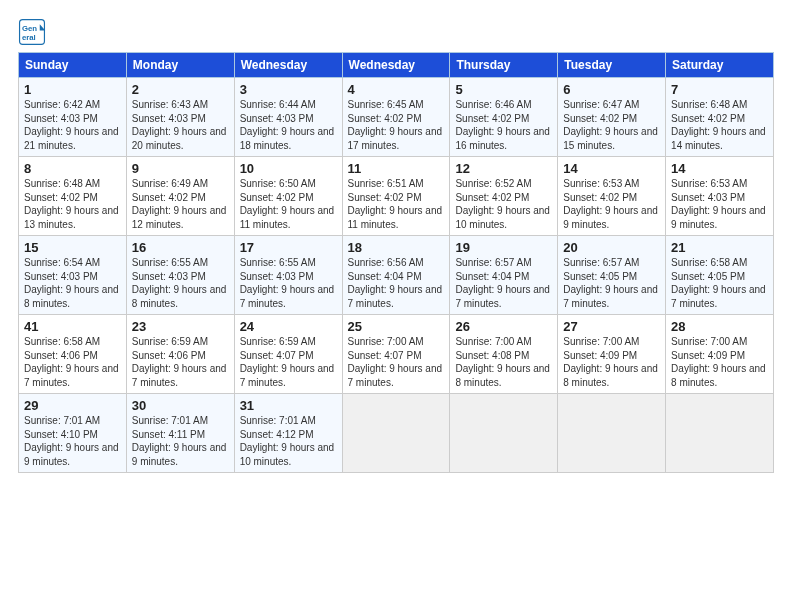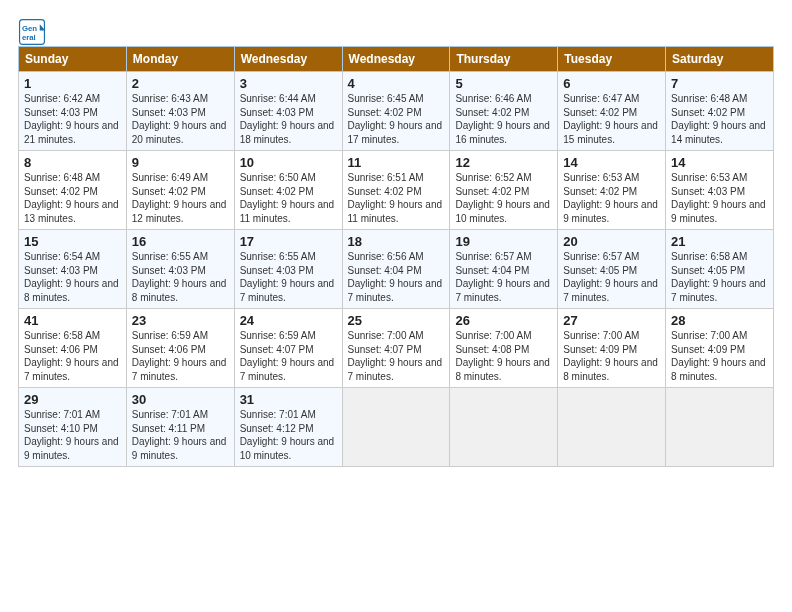--- a/index.html
+++ b/index.html
@@ -11,21 +11,21 @@
       overflow: hidden;
     }
     .container {
       width: 792px;
       padding: 18px 18px 10px 18px;
     }
     .header-row {
       display: flex;
       align-items: flex-start;
       justify-content: space-between;
-      margin-bottom: 0;
+      margin-bottom: 6px;
     }
     .logo {
       display: flex;
       align-items: center;
     }
     .logo-text {
       font-size: 15px;
       font-weight: bold;
       color: #333;
       line-height: 1.1;
@@ -50,21 +50,21 @@
     .subtitle {
       font-size: 14px;
       color: #555;
     }
     .calendar {
       width: 100%;
       border-collapse: collapse;
       font-size: 10.5px;
     }
     .calendar thead tr th {
-      background: #a16207;
+      background: #1d4ed8;
       color: #fff;
       text-align: left;
       padding: 5px 6px;
       font-size: 12px;
       font-weight: bold;
       border: 1px solid #aac8e0;
     }
     .calendar tbody tr td {
       vertical-align: top;
       border: 1px solid #ccc;

